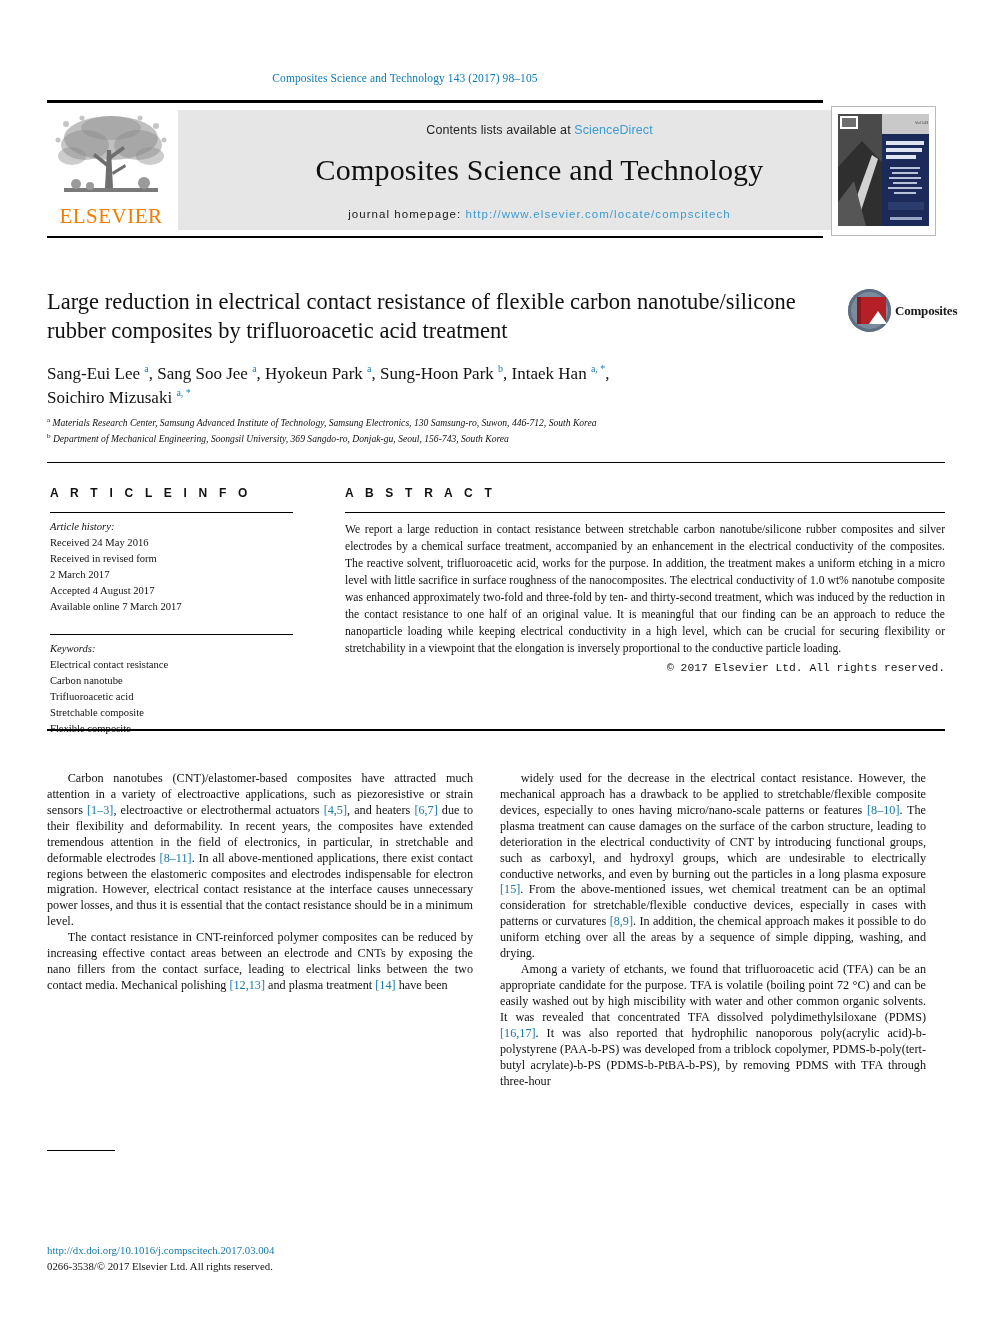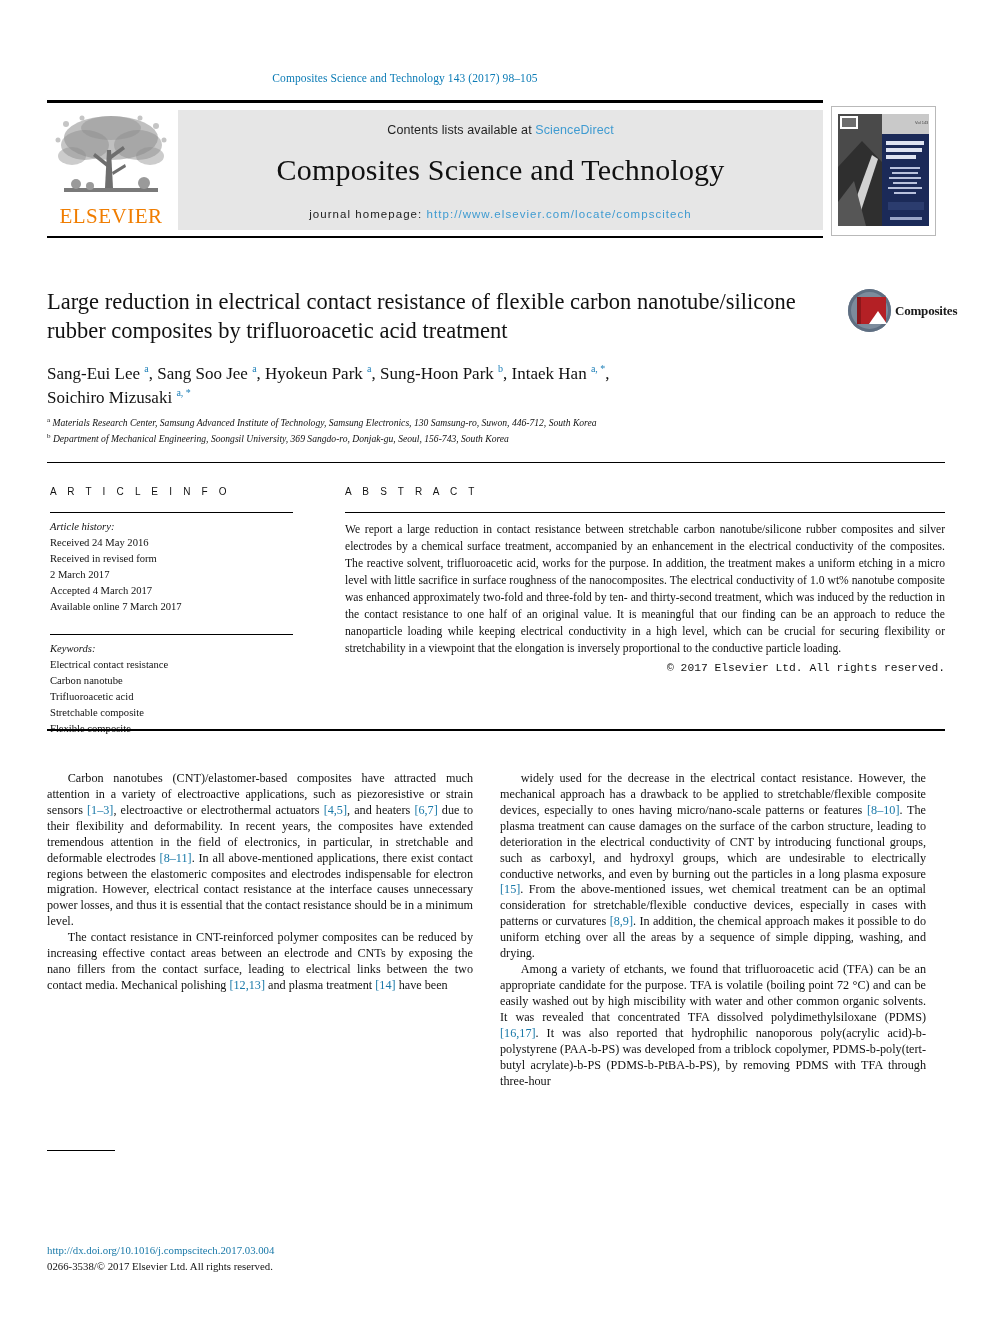--- a/index.html
+++ b/index.html
@@ -74,20 +74,21 @@
     margin-top: 2px;
   }
   .journal-band {
     position: absolute;
     top: 10px;
     left: 131px;
     width: 645px;
     height: 120px;
     background: #e6e6e6;
     text-align: center;
+    padding-left: 39px;
   }
   .contents-line {
     font-family: "Liberation Sans", sans-serif;
     font-size: 12.5px;
     color: #222;
     padding-top: 13px;
     letter-spacing: 0.1px;
   }
   .contents-line .sd {
     color: #3f9bd1;
@@ -219,22 +220,22 @@
     position: absolute;
     top: 462px;
     left: 47px;
     width: 898px;
     height: 1px;
     background: #000;
   }
   .info-head, .abs-head {
     position: absolute;
     font-family: "Liberation Sans", sans-serif;
-    font-weight: normal;
-    font-size: 10px;
+    font-weight: bold;
+    font-size: 12px;
     letter-spacing: 4.2px;
     color: #111;
   }
   .info-head { top: 486px; left: 50px; }
   .abs-head  { top: 486px; left: 345px; }
 
   .info-col {
     position: absolute;
     top: 512px;
     left: 50px;
@@ -465,21 +466,21 @@
   <div class="abs-head">A B S T R A C T</div>
 
   <div class="info-col">
     <div class="info-rule"></div>
     <div class="info-block">
       <div class="lbl">Article history:</div>
       <div id="history-lines">
           <div>Received 24 May 2016</div>
           <div>Received in revised form</div>
           <div>2 March 2017</div>
-          <div>Accepted 4 March 2017</div>
+          <div>Accepted 4 August 2017</div>
           <div>Available online 7 March 2017</div>
         </div>
     </div>
     <div class="info-gap"></div>
     <div class="info-rule"></div>
     <div class="info-block">
       <div class="lbl">Keywords:</div>
       <div id="keyword-lines">
           <div>Electrical contact resistance</div>
           <div>Carbon nanotube</div>

